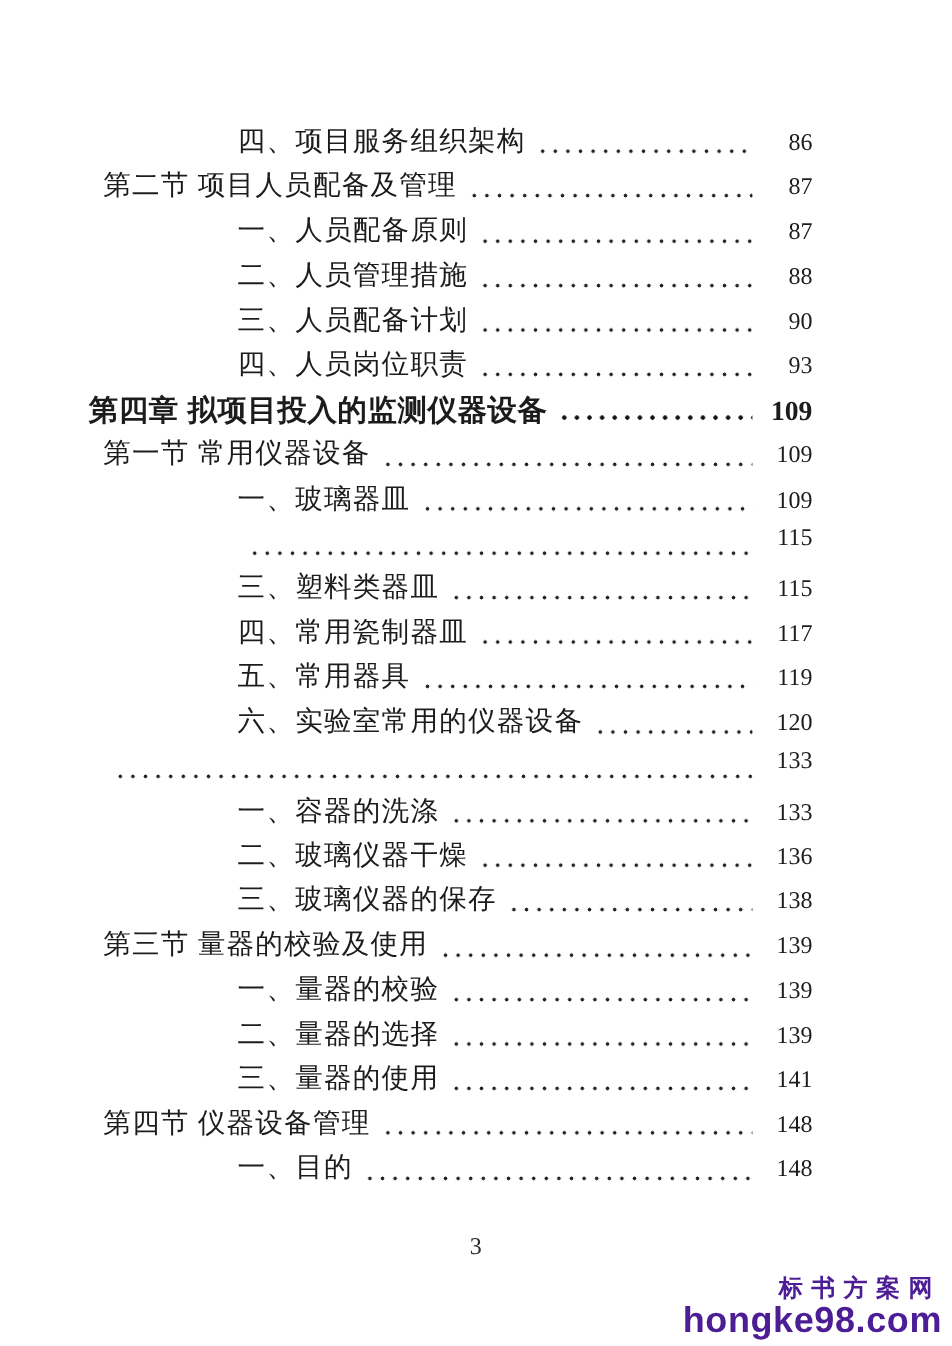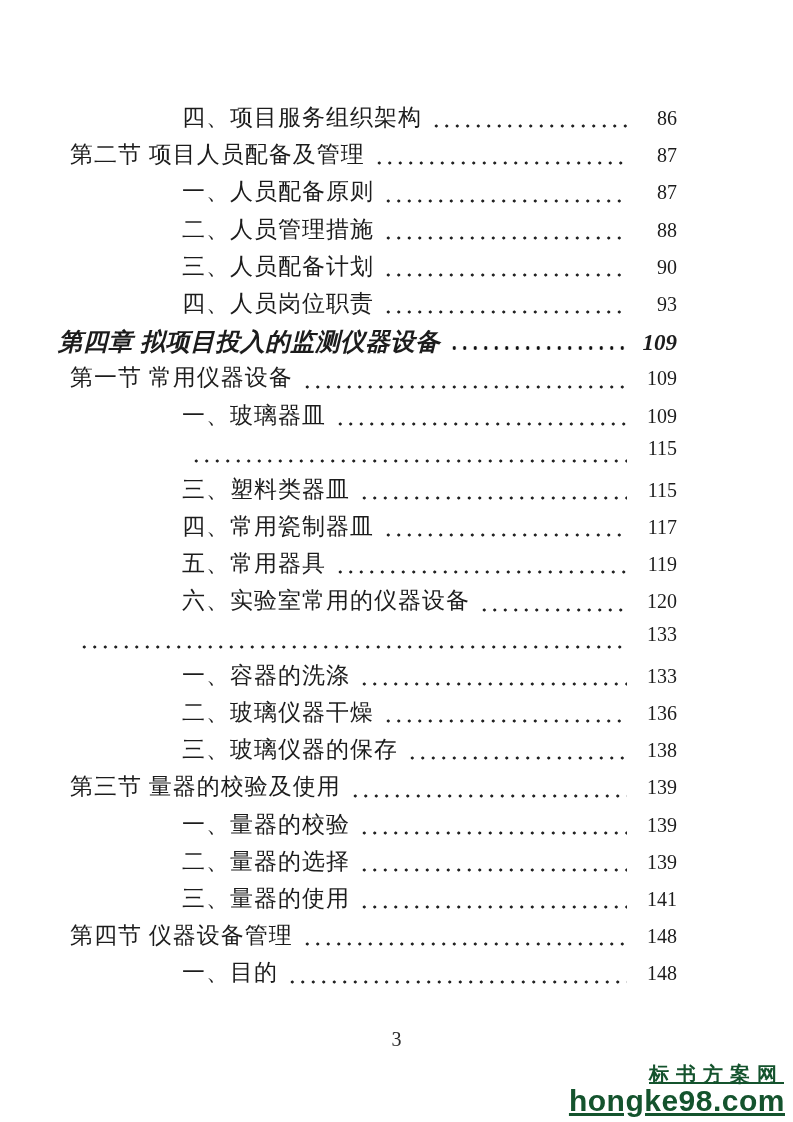--- a/index.html
+++ b/index.html
@@ -16,40 +16,39 @@
     color: #1c1c1c;
   }
   .doc-page {
     position: absolute;
     inset: 0;
     background: #ffffff;
   }
   .toc {
     position: absolute;
     top: 102px;
-    left: 0;
+    left: 16px;
     right: 116px;
   }
   .row {
     display: flex;
     align-items: baseline;
     height: 37.2px;
     font-size: 23px;
     letter-spacing: 1px;
     white-space: nowrap;
   }
   .row.item    { padding-left: 182px; }
   .row.section { padding-left: 70px; }
   .row.chapter {
     padding-left: 58px;
     font-weight: 700;
     font-size: 24.5px;
     font-family: "Liberation Sans", sans-serif;
     letter-spacing: 0.5px;
-    font-style: italic;
   }
   .title {
     flex: 0 0 auto;
   }
   .leader {
     flex: 1 1 auto;
     align-self: flex-end;
     height: 4px;
     margin: 0 10px 11px 9px;
     background-image: radial-gradient(circle, #222222 1.35px, rgba(0,0,0,0) 1.8px);
@@ -222,18 +221,18 @@
   </div>
       <div class="row item">
     <span class="title">一、目的</span>
     <span class="leader"></span>
     <span class="pagenum">148</span>
   </div>
     </main>
 
   <div class="footer-pagenum">3</div>
 
-  <div class="watermark" style="color: #14532d; text-decoration: underline;">
+  <div class="watermark" style="color: #4c1d95;">
     <div class="wm-name">标书方案网</div>
     <div class="wm-url">hongke98.com</div>
   </div>
 
 </div>
 
 </body></html>

